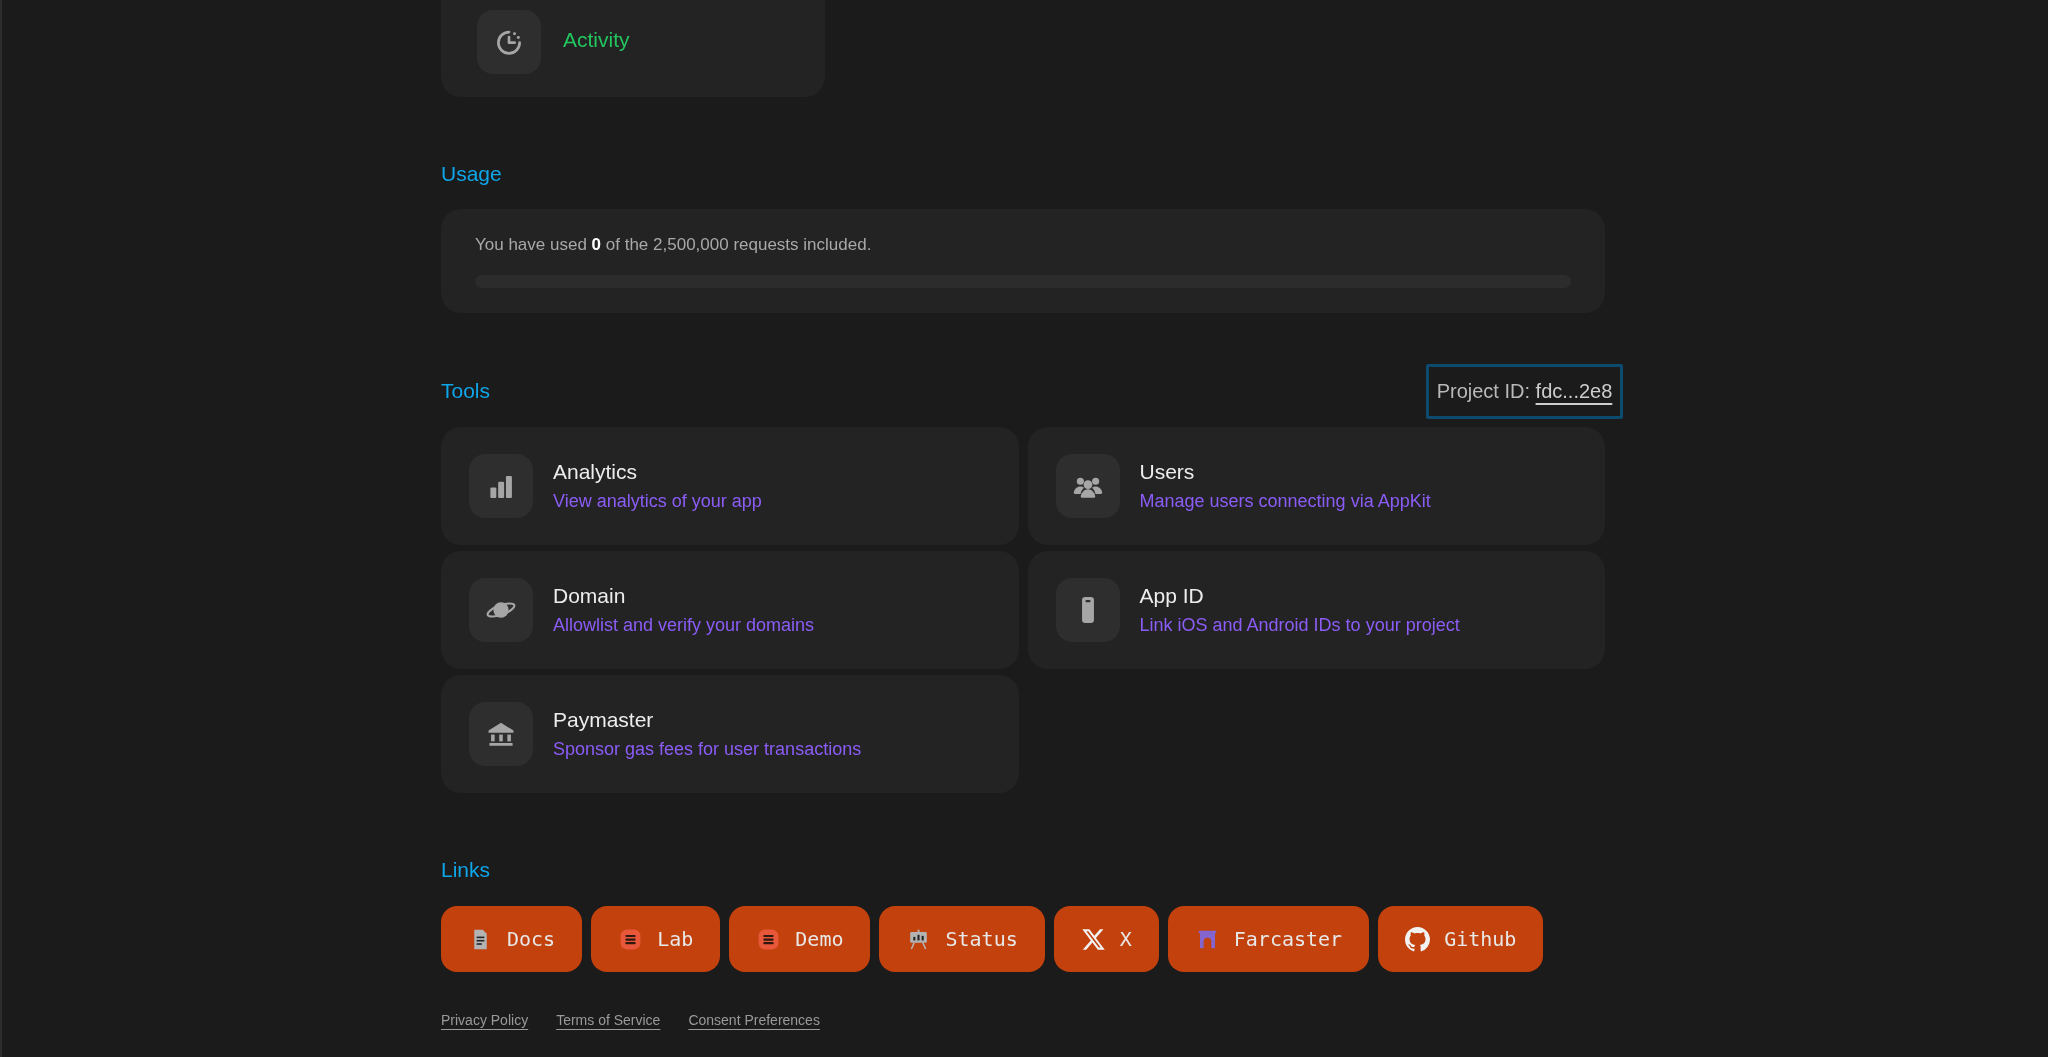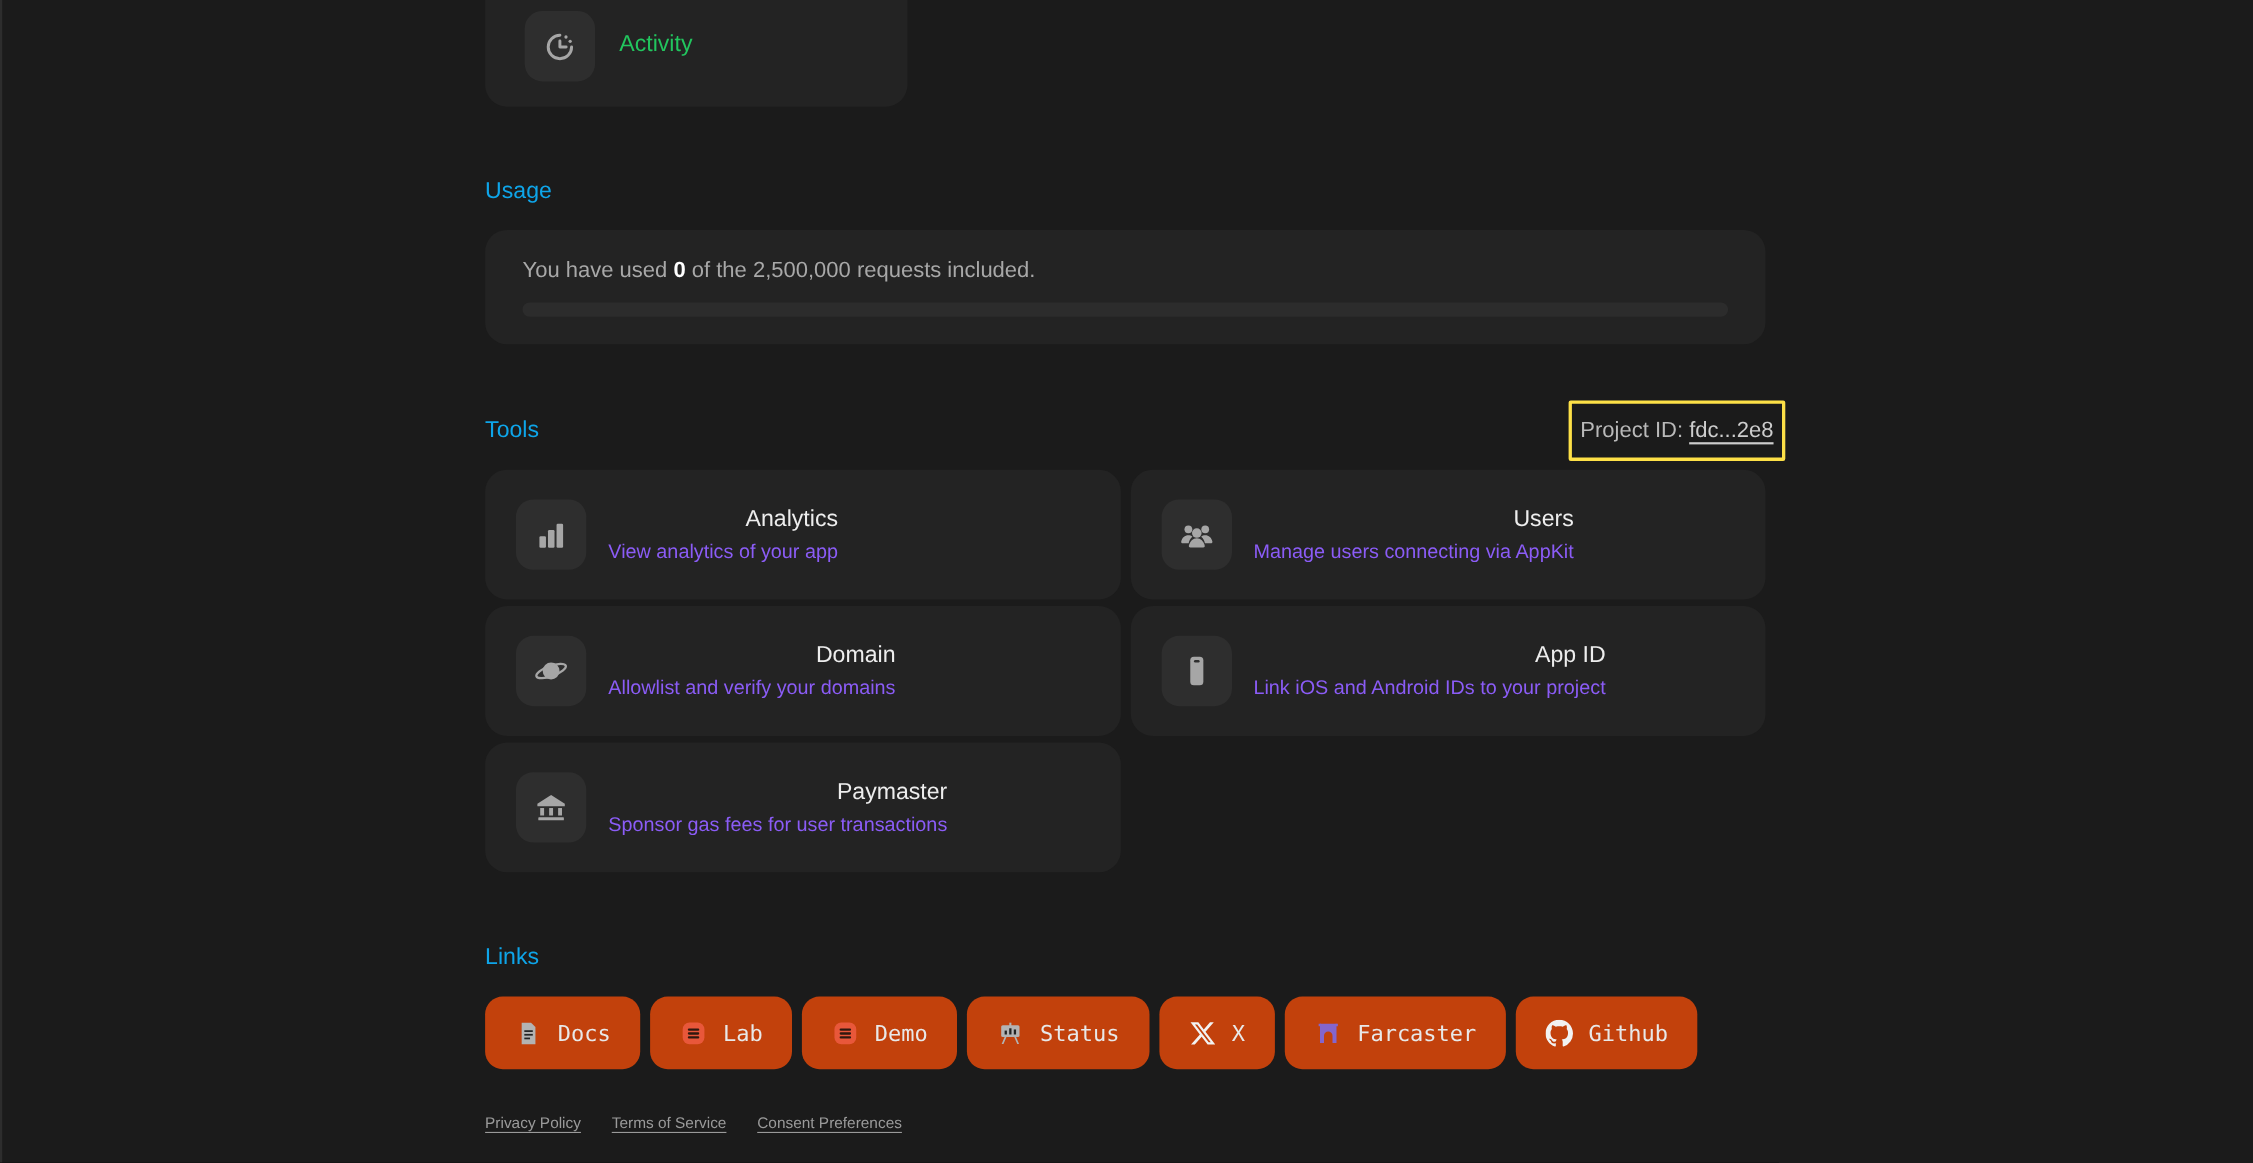--- a/index.html
+++ b/index.html
@@ -12,33 +12,33 @@
   .activity-card .tile{position:absolute;left:36px;top:52px;}
   .activity-label{position:absolute;left:122px;top:70px;font-size:21px;color:#22c55e;}
 
   .section-heading{position:absolute;left:441px;margin:0;font-size:21px;font-weight:400;color:#0ea5e9;}
   .usage-heading{top:162px;}
   .tools-heading{top:379px;}
   .links-heading{top:858px;}
 
   
   .usage-card{position:absolute;left:441px;top:209px;width:1164px;height:104px;background:#232323;border-radius:20px;}
-  .usage-text{position:absolute;left:34px;top:26px;margin:0;font-size:20px;color:#a8a8a8;}
+  .usage-text{position:absolute;left:34px;top:26px;margin:0;font-size:17px;color:#a8a8a8;}
   .usage-value{color:#ffffff;font-weight:600;}
   .progress-track{position:absolute;left:34px;top:66px;width:1096px;height:13px;background:#2c2c2c;border-radius:7px;overflow:hidden;}
   .progress-fill{height:100%;background:#4f4f4f;border-radius:7px;}
 
   
-  .project-id-box{position:absolute;left:1426px;top:364px;width:197px;height:55px;box-sizing:border-box;border:3px solid #fde047;border-radius:2px;display:flex;align-items:center;justify-content:center;font-size:20px;white-space:pre;}
+  .project-id-box{position:absolute;left:1426px;top:364px;width:197px;height:55px;box-sizing:border-box;border:3px solid #0c4a6e;border-radius:2px;display:flex;align-items:center;justify-content:center;font-size:20px;white-space:pre;}
   .pid-label{color:#b9b9b9;}
   .pid-value{color:#cdcdcd;text-decoration:underline;text-underline-offset:5px;cursor:pointer;}
 
   
   .tools-grid{position:absolute;left:441px;top:427px;width:1164px;display:grid;grid-template-columns:1fr 1fr;column-gap:9px;row-gap:6px;}
-  .tool-card{height:118px;background:#232323;border-radius:20px;display:flex;align-items:center;padding-left:28px;box-sizing:border-box;cursor:pointer;text-align:right;}
+  .tool-card{height:118px;background:#232323;border-radius:20px;display:flex;align-items:center;padding-left:28px;box-sizing:border-box;cursor:pointer;}
   .tile{width:64px;height:64px;background:#2e2e2e;border-radius:16px;display:flex;align-items:center;justify-content:center;flex:none;}
   .tool-text{margin-left:20px;}
   .tool-title{font-size:21px;font-weight:500;color:#ededed;}
   .tool-desc{font-size:18px;color:#8b5cf6;margin-top:7px;}
 
   
   .links-row{position:absolute;left:441px;top:906px;display:flex;gap:9px;}
   .link-button{height:66px;background:#c2410c;border-radius:16px;display:inline-flex;align-items:center;gap:14px;padding:0 27px;cursor:pointer;}
   .link-label{font-family:"DejaVu Sans Mono",monospace;font-size:20px;color:#e8e8e8;}
 

